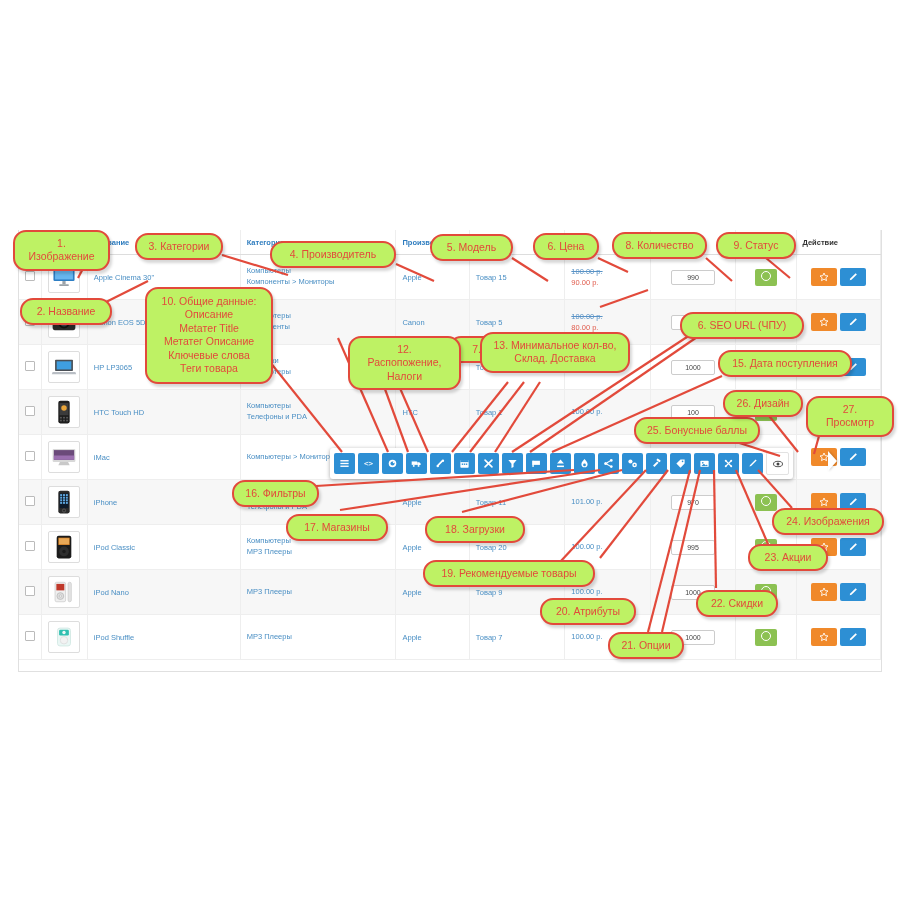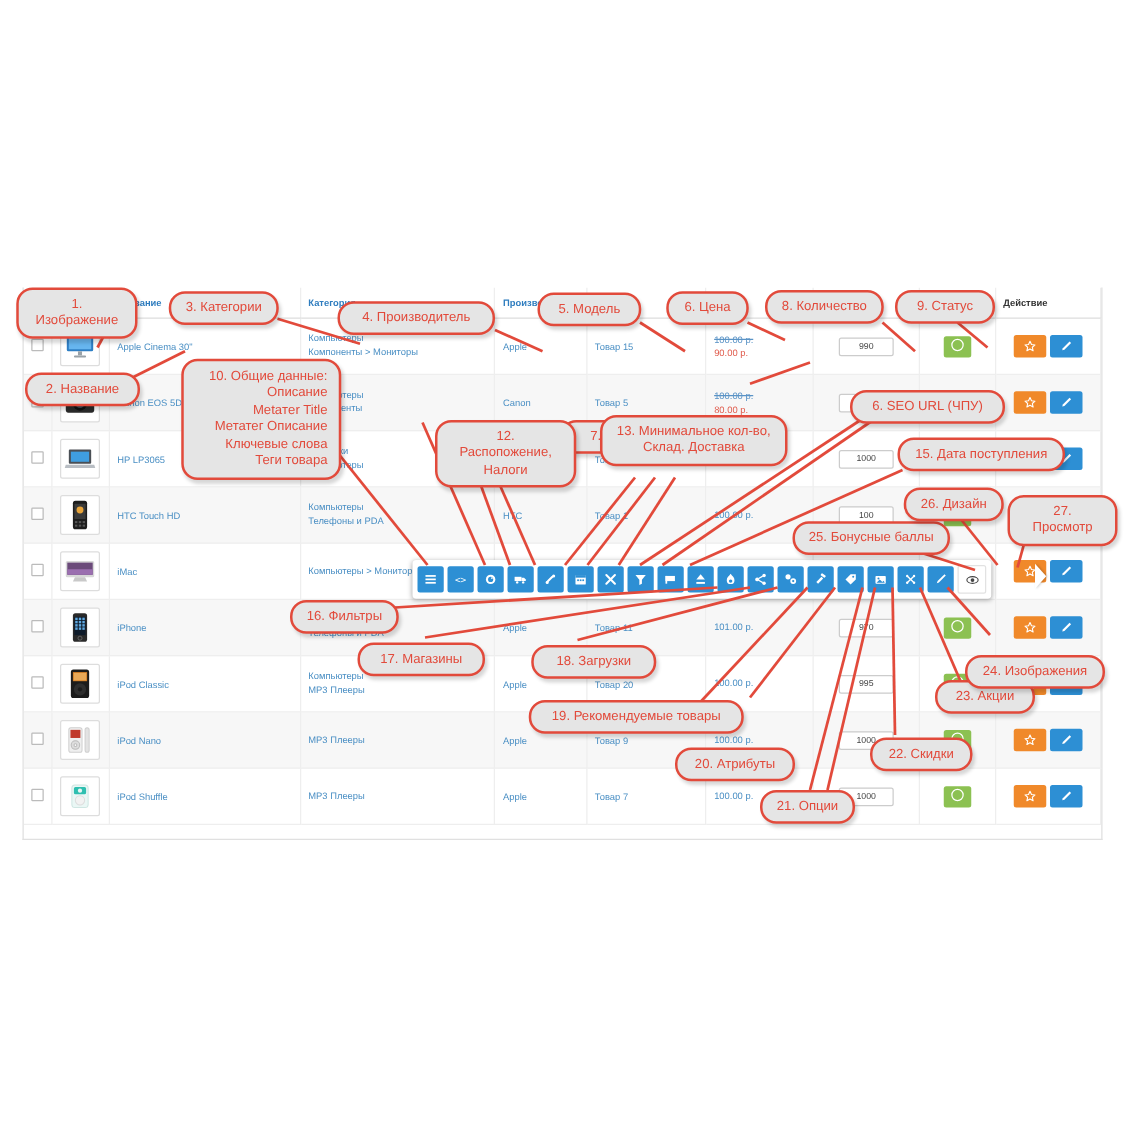--- a/index.html
+++ b/index.html
@@ -82,27 +82,27 @@
   .toolbar-arrow{
     position:absolute;left:828px;top:451px;width:0;height:0;
     border-top:10px solid transparent;border-bottom:10px solid transparent;
     border-left:9px solid #fff;z-index:39;
     filter:drop-shadow(1px 0 1px rgba(0,0,0,.2));
   }
 
   
   .callout{
     position:absolute;z-index:60;
-    border:2.4px solid #e24a3b;border-radius:13px;background:#e5e5e5;
+    border:2.4px solid #e24a3b;border-radius:13px;background:#bef264;
     color:#e24a3b;font-size:10.5px;line-height:1.28;
     padding:5px 10px;text-align:center;white-space:pre-line;
     box-shadow:2px 3px 3px rgba(0,0,0,.16);
     box-sizing:border-box;
   }
-  .callout.ralign{text-align:right;}
+  .callout.ralign{text-align:center;}
   svg.leaders{position:absolute;left:0;top:0;width:900px;height:900px;z-index:50;pointer-events:none;}
   svg.leaders path,svg.leaders line{stroke:#e24a3b;stroke-width:2.2;fill:none;}
 </style>
 </head>
 <body>
 
 <div id="stage">
 
   <div class="table-wrap">
     <table class="grid">
@@ -690,18 +690,18 @@
   <div class="callout" style="left:680px; top:312px; width:124px;">6. SEO URL (ЧПУ)</div>
   <div class="callout" style="left:718px; top:350px; width:134px;">15. Дата поступления</div>
   <div class="callout" style="left:232px; top:480px; width:87px;">16. Фильтры</div>
   <div class="callout" style="left:286px; top:514px; width:102px;">17. Магазины</div>
   <div class="callout" style="left:425px; top:516px; width:100px;">18. Загрузки</div>
   <div class="callout" style="left:423px; top:560px; width:172px;">19. Рекомендуемые товары</div>
   <div class="callout" style="left:540px; top:598px; width:96px;">20. Атрибуты</div>
   <div class="callout" style="left:608px; top:632px; width:76px;">21. Опции</div>
   <div class="callout" style="left:696px; top:590px; width:82px;">22. Скидки</div>
   <div class="callout" style="left:748px; top:544px; width:80px;">23. Акции</div>
-  <div class="callout" style="left:772px; top:524px; width:112px;">24. Изображения</div>
+  <div class="callout" style="left:772px; top:508px; width:112px;">24. Изображения</div>
   <div class="callout" style="left:634px; top:417px; width:126px;">25. Бонусные баллы</div>
   <div class="callout" style="left:723px; top:390px; width:80px;">26. Дизайн</div>
   <div class="callout" style="left:806px; top:396px; width:88px;">27. Просмотр</div>
 
 </div>
 
 </body></html>

